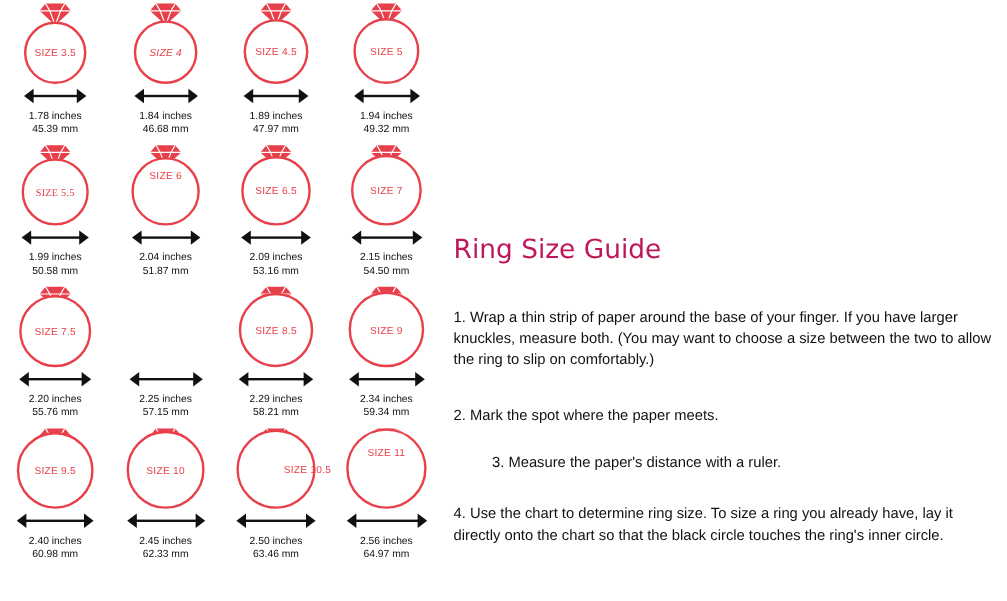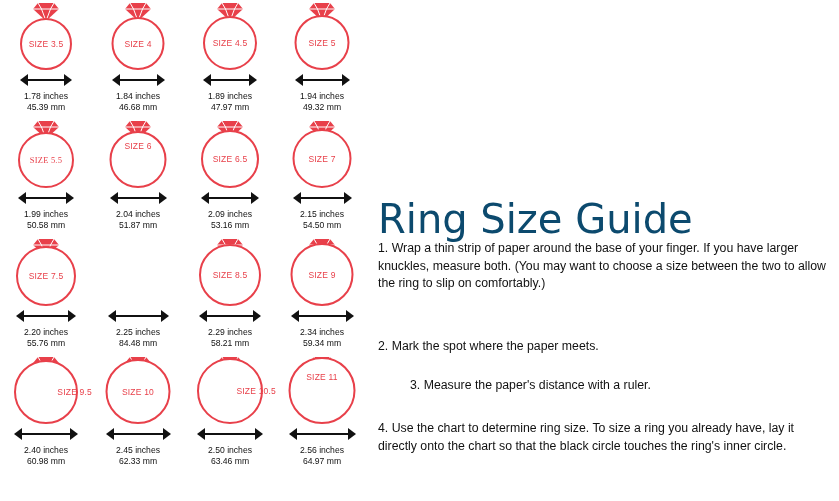--- a/index.html
+++ b/index.html
@@ -153,34 +153,34 @@
   .logo-underline.red {
     background: #cf1f28;
     left: 226px;
     width: 222px;
   }
 
   #guide-title {
     position: absolute;
     left: 10px;
     top: 196px;
-    font-size: 40px;
+    font-size: 22px;
     font-family: "DejaVu Sans", sans-serif;
-    color: #0c4a6e;
+    color: #be185d;
   }
 
   .step {
     position: absolute;
     left: 10px;
     width: 452px;
     font-size: 12.3px;
     line-height: 17.5px;
     color: #111111;
   }
-  #step-1 { top: 240px; }
+  #step-1 { top: 256px; }
   #step-2 { top: 338px; }
   #step-3 { top: 377px; margin-left: 32px; }
   #step-4 { top: 420px; }
 </style>
 </head>
 <body>
 
 <div id="ring-chart">
     <div class="ring-row">
       <div class="ring-cell">
@@ -206,21 +206,21 @@
       </div>
       <div class="ring-cell">
         <div class="ring-figure">
           <div class="gem"><svg width="30" height="20" viewBox="0 0 30 20">
               <path d="M2 7 L7 1 L23 1 L28 7 L15 19 Z" fill="#e8404a"></path>
               <path d="M2 7 L28 7" stroke="#ffffff" stroke-width="1"></path>
               <path d="M7 1 L10.5 7 L15 19" stroke="#ffffff" stroke-width="1" fill="none"></path>
               <path d="M23 1 L19.5 7 L15 19" stroke="#ffffff" stroke-width="1" fill="none"></path>
             </svg></div>
           <div class="band" style="width: 53px; height: 53px; top: 17px;"></div>
-          <div class="size-label" style="top: 38.5px;">SIZE 4</div>
+          <div class="size-label" style="top: 38.5px; font-style: italic;">SIZE 4</div>
         </div>
         <div class="arrow-wrap" style="top: 74px;">
           <span class="arrow-head left" style="left:19.5px"></span>
           <span class="arrow-line" style="left:25.5px; width:41px"></span>
           <span class="arrow-head right" style="left:64.5px"></span>
         </div>
         <div class="meas" style="top: 91px;">
           <div>1.84 inches</div>
           <div>46.68 mm</div>
         </div>
@@ -377,21 +377,21 @@
         </div>
       </div>
       <div class="ring-cell">
         <div class="arrow-wrap" style="top: 74px;">
           <span class="arrow-head left" style="left:15.5px"></span>
           <span class="arrow-line" style="left:21.5px; width:49px"></span>
           <span class="arrow-head right" style="left:68.5px"></span>
         </div>
         <div class="meas" style="top: 91px;">
           <div>2.25 inches</div>
-          <div>84.48 mm</div>
+          <div>57.15 mm</div>
         </div>
       </div>
       <div class="ring-cell">
         <div class="ring-figure">
           <div class="gem"><svg width="30" height="20" viewBox="0 0 30 20">
               <path d="M2 7 L7 1 L23 1 L28 7 L15 19 Z" fill="#e8404a"></path>
               <path d="M2 7 L28 7" stroke="#ffffff" stroke-width="1"></path>
               <path d="M7 1 L10.5 7 L15 19" stroke="#ffffff" stroke-width="1" fill="none"></path>
               <path d="M23 1 L19.5 7 L15 19" stroke="#ffffff" stroke-width="1" fill="none"></path>
             </svg></div>
@@ -433,21 +433,21 @@
     <div class="ring-row">
       <div class="ring-cell">
         <div class="ring-figure">
           <div class="gem"><svg width="30" height="20" viewBox="0 0 30 20">
               <path d="M2 7 L7 1 L23 1 L28 7 L15 19 Z" fill="#e8404a"></path>
               <path d="M2 7 L28 7" stroke="#ffffff" stroke-width="1"></path>
               <path d="M7 1 L10.5 7 L15 19" stroke="#ffffff" stroke-width="1" fill="none"></path>
               <path d="M23 1 L19.5 7 L15 19" stroke="#ffffff" stroke-width="1" fill="none"></path>
             </svg></div>
           <div class="band" style="width: 64px; height: 64px; top: 6px;"></div>
-          <div class="size-label" style="top: 33px; text-align: right;">SIZE 9.5</div>
+          <div class="size-label" style="top: 33px;">SIZE 9.5</div>
         </div>
         <div class="arrow-wrap" style="top: 74px;">
           <span class="arrow-head left" style="left:14px"></span>
           <span class="arrow-line" style="left:20px; width:52px"></span>
           <span class="arrow-head right" style="left:70px"></span>
         </div>
         <div class="meas" style="top: 91px;">
           <div>2.40 inches</div>
           <div>60.98 mm</div>
         </div>

